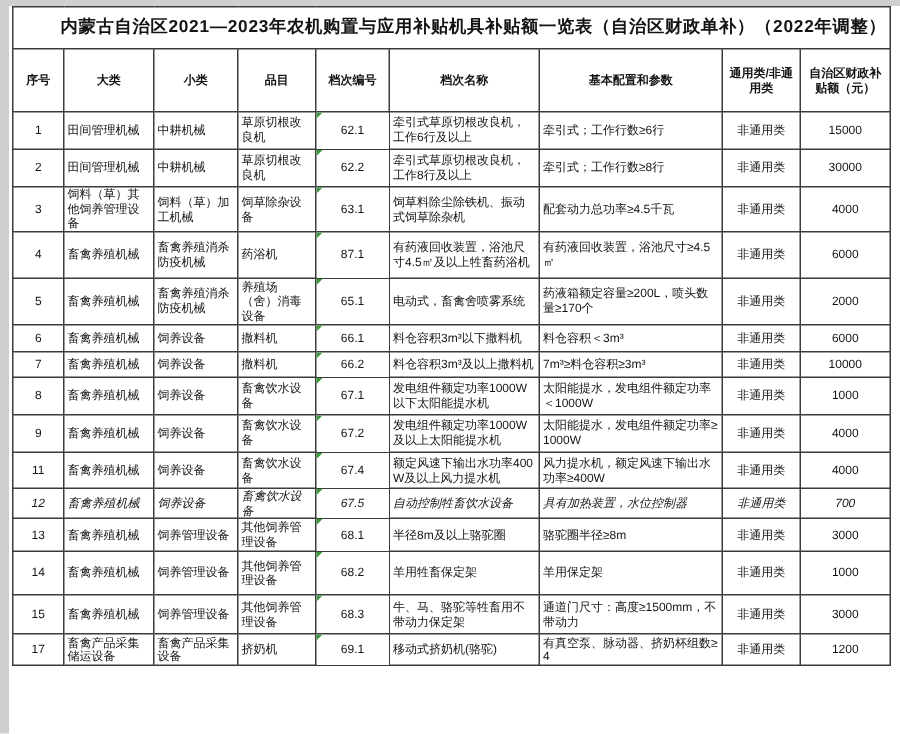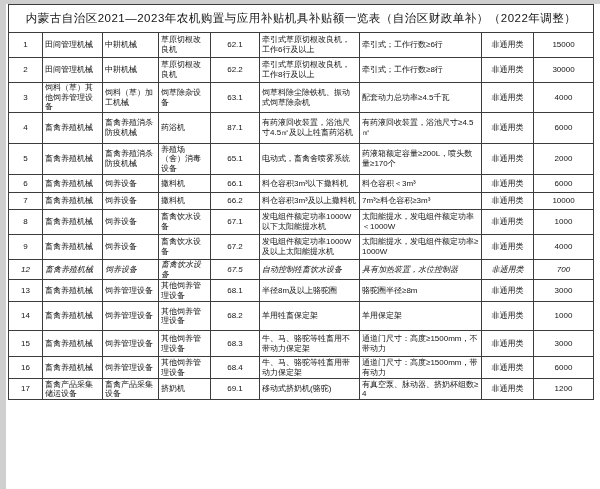--- a/index.html
+++ b/index.html
@@ -3,26 +3,26 @@
 <meta charset="utf-8">
 <style>
   html,body{margin:0;padding:0;width:600px;height:489px;background:#ffffff;overflow:hidden;
     font-family:"Liberation Sans",sans-serif;color:#141414;}
   .edge-left{position:absolute;left:0;top:0;width:6px;height:489px;background:#cfcfcf;}
   .edge-top{position:absolute;left:0;top:0;width:600px;height:4px;background:#cfcfcf;}
   .sheet{position:absolute;left:8px;top:4px;}
   table{border-collapse:collapse;table-layout:fixed;width:585px;}
   td,th{border:1px solid #3c3c3c;font-size:8px;line-height:1.2;padding:0 2px;
     overflow:hidden;word-break:break-all;vertical-align:middle;background:#fff;}
-  .title-cell{font-size:11.5px;font-weight:normal;text-align:center;height:27px;
+  .title-cell{font-size:11.5px;font-weight:bold;text-align:right;height:27px;
     letter-spacing:0.5px;word-break:keep-all;}
   th{font-weight:bold;text-align:center;height:41px;}
   td.c{text-align:center;}
   td.l{text-align:left;}
-  td.code{position:relative;text-align:center;border-radius:10px;}
+  td.code{position:relative;text-align:center;}
   td.code::before{content:"";position:absolute;left:0;top:0;width:0;height:0;
     border-top:4px solid var(--flag-green,#3a9a3a);border-right:4px solid transparent;}
 </style>
 </head>
 <body>
 
 <div class="edge-left"></div>
 <div class="edge-top"></div>
 
 <div class="sheet">
@@ -35,20 +35,31 @@
         <col style="width:49px">
         <col style="width:100px">
       <col style="width:122px">
         <col style="width:52px">
         <col style="width:60px">
     </colgroup>
     <tbody>
       <tr>
         <td class="title-cell" colspan="9">内蒙古自治区2021—2023年农机购置与应用补贴机具补贴额一览表（自治区财政单补）（2022年调整）</td>
       </tr>
+      <tr>
+        <th>序号</th>
+        <th>大类</th>
+        <th>小类</th>
+        <th>品目</th>
+        <th>档次编号</th>
+        <th>档次名称</th>
+        <th>基本配置和参数</th>
+        <th>通用类/非通用类</th>
+        <th>自治区财政补贴额（元）</th>
+      </tr>
     </tbody>
     <tbody id="table-body">
         <tr style="height: 25px;">
           <td class="c">1</td>
           <td class="l">田间管理机械</td>
           <td class="l">中耕机械</td>
           <td class="l">草原切根改良机</td>
           <td class="c code">62.1</td>
           <td class="l">牵引式草原切根改良机，工作6行及以上</td>
           <td class="l">牵引式；工作行数≥6行</td>
@@ -136,20 +147,31 @@
           <td class="c">9</td>
           <td class="l">畜禽养殖机械</td>
           <td class="l">饲养设备</td>
           <td class="l">畜禽饮水设备</td>
           <td class="c code">67.2</td>
           <td class="l">发电组件额定功率1000W及以上太阳能提水机</td>
           <td class="l">太阳能提水，发电组件额定功率≥1000W</td>
           <td class="c">非通用类</td>
           <td class="c">4000</td>
         </tr>
+        <tr style="height: 24px;">
+          <td class="c">11</td>
+          <td class="l">畜禽养殖机械</td>
+          <td class="l">饲养设备</td>
+          <td class="l">畜禽饮水设备</td>
+          <td class="c code">67.4</td>
+          <td class="l">额定风速下输出水功率400W及以上风力提水机</td>
+          <td class="l">风力提水机，额定风速下输出水功率≥400W</td>
+          <td class="c">非通用类</td>
+          <td class="c">4000</td>
+        </tr>
         <tr style="height: 18px; font-style: italic;">
           <td class="c">12</td>
           <td class="l">畜禽养殖机械</td>
           <td class="l">饲养设备</td>
           <td class="l">畜禽饮水设备</td>
           <td class="c code">67.5</td>
           <td class="l">自动控制牲畜饮水设备</td>
           <td class="l">具有加热装置，水位控制器</td>
           <td class="c">非通用类</td>
           <td class="c">700</td>
@@ -179,31 +201,20 @@
         <tr style="height: 26px; padding-left: 48px;">
           <td class="c">15</td>
           <td class="l">畜禽养殖机械</td>
           <td class="l">饲养管理设备</td>
           <td class="l">其他饲养管理设备</td>
           <td class="c code">68.3</td>
           <td class="l">牛、马、骆驼等牲畜用不带动力保定架</td>
           <td class="l">通道门尺寸：高度≥1500mm，不带动力</td>
           <td class="c">非通用类</td>
           <td class="c">3000</td>
-        </tr>
-        <tr style="height: 22px;">
-          <td class="c">16</td>
-          <td class="l">畜禽养殖机械</td>
-          <td class="l">饲养管理设备</td>
-          <td class="l">其他饲养管理设备</td>
-          <td class="c code">68.4</td>
-          <td class="l">牛、马、骆驼等牲畜用带动力保定架</td>
-          <td class="l">通道门尺寸：高度≥1500mm，带有动力</td>
-          <td class="c">非通用类</td>
-          <td class="c">6000</td>
         </tr>
         <tr style="height: 21px;">
           <td class="c">17</td>
           <td class="l">畜禽产品采集储运设备</td>
           <td class="l">畜禽产品采集设备</td>
           <td class="l">挤奶机</td>
           <td class="c code">69.1</td>
           <td class="l">移动式挤奶机(骆驼)</td>
           <td class="l">有真空泵、脉动器、挤奶杯组数≥4</td>
           <td class="c">非通用类</td>

